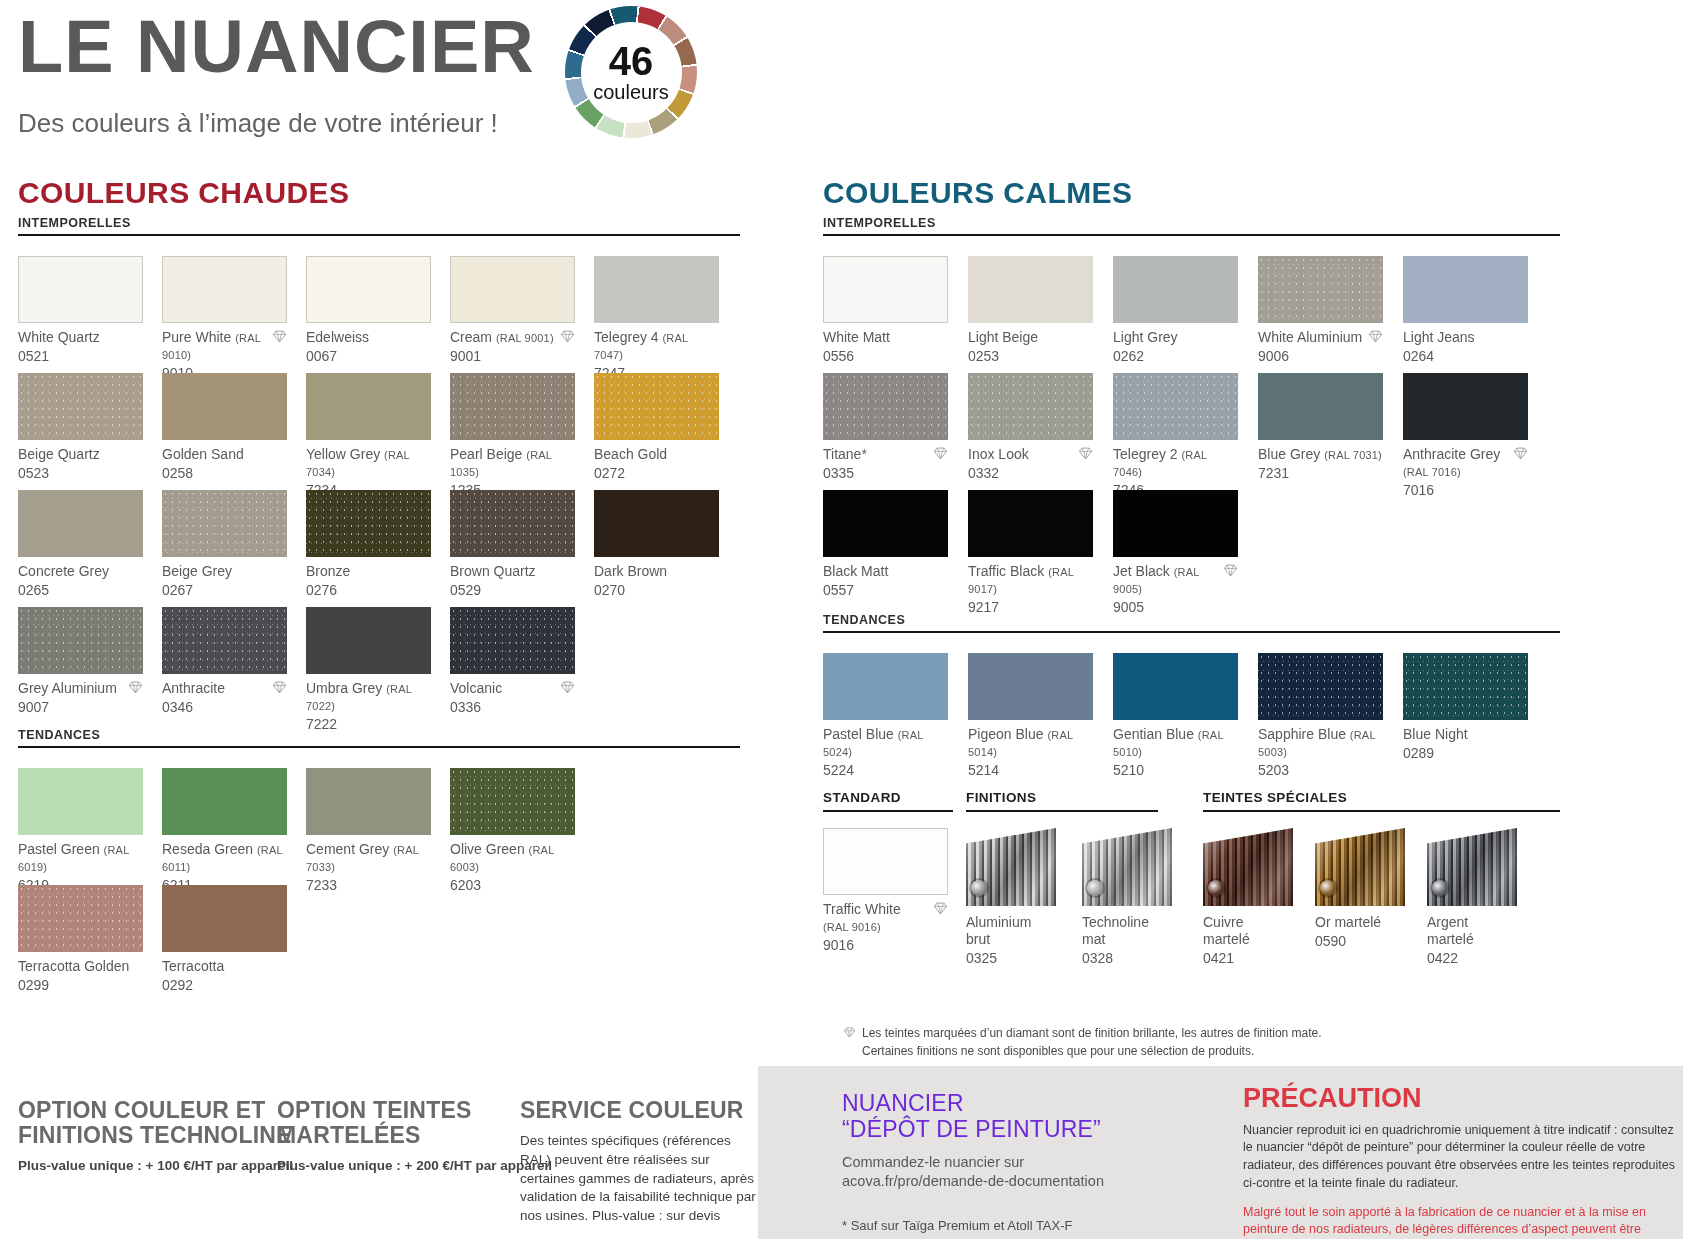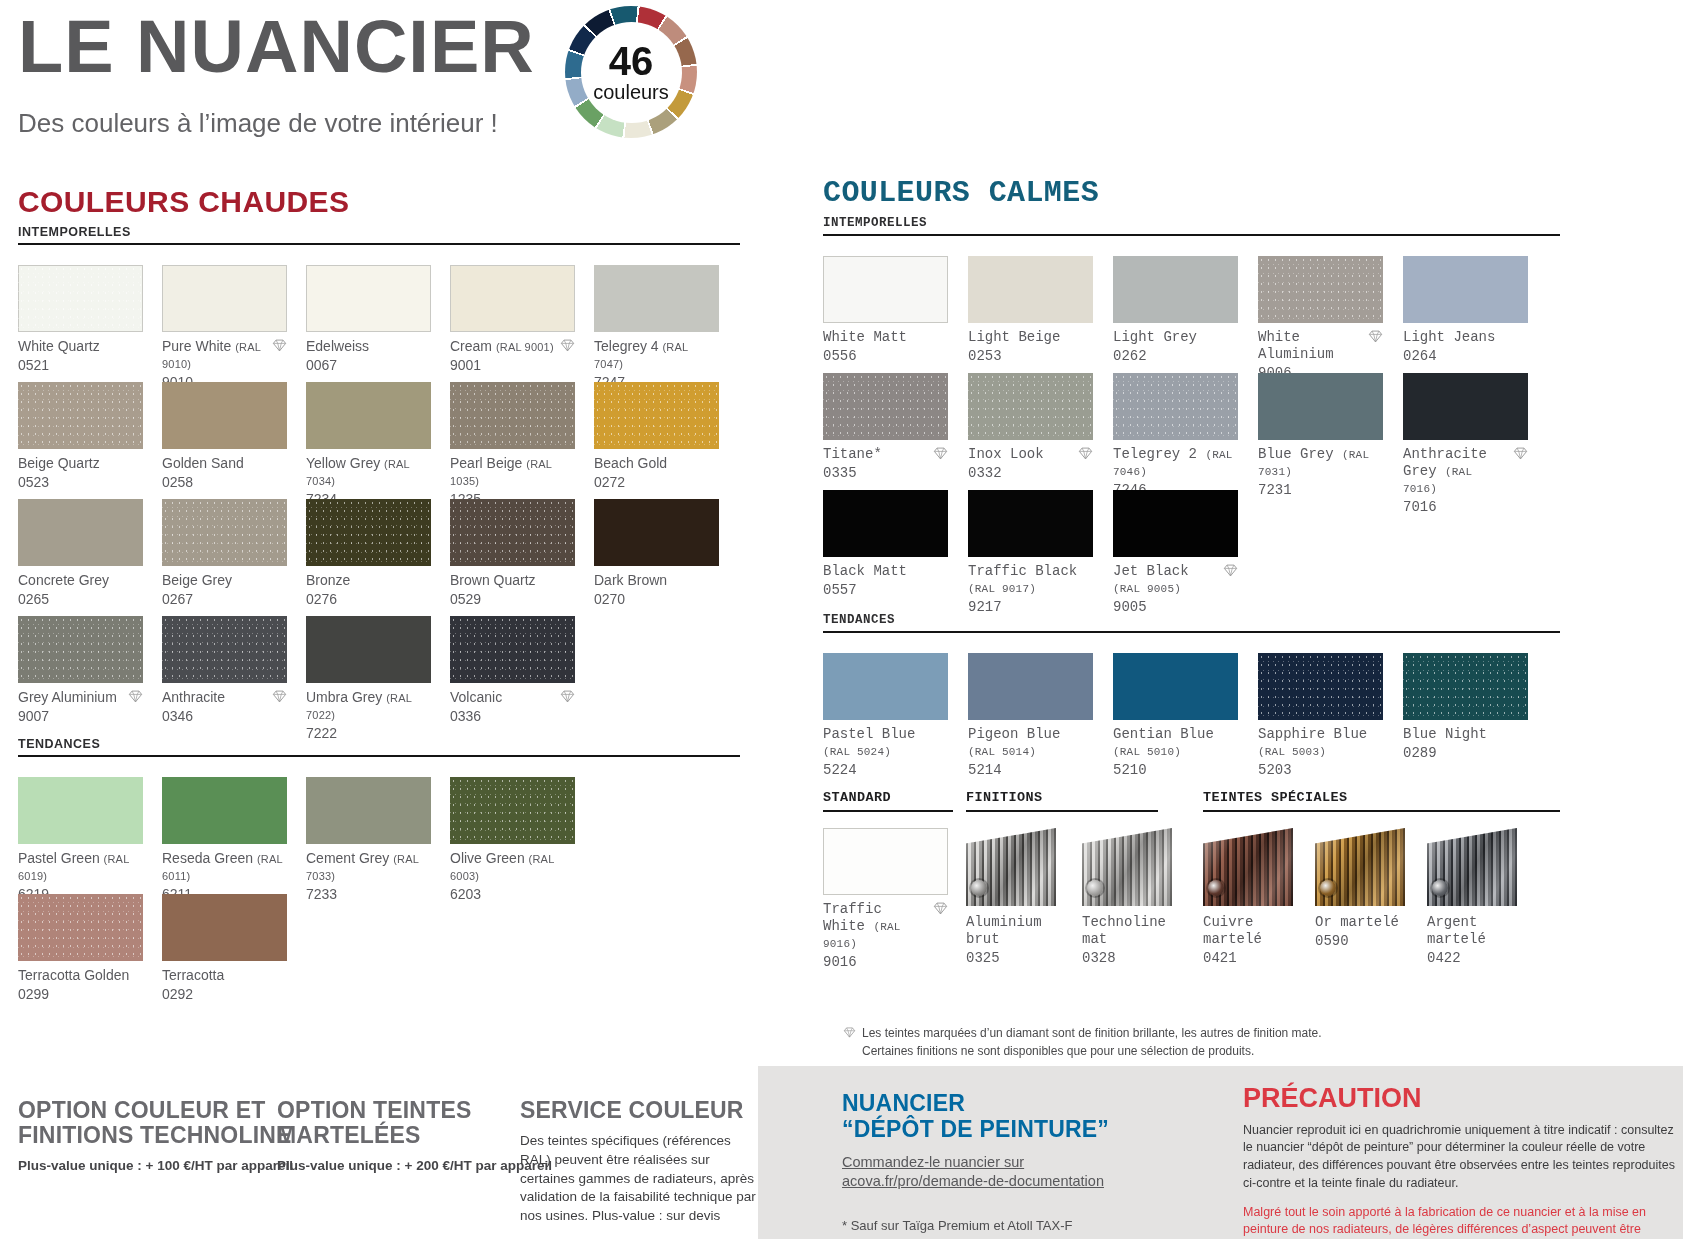--- a/index.html
+++ b/index.html
@@ -13,21 +13,21 @@
   .badge{position:absolute;left:565px;top:6px;width:132px;height:132px;border-radius:50%;
          display:flex;align-items:center;justify-content:center;}
   .badge-inner{width:101px;height:101px;border-radius:50%;background:#fff;display:flex;flex-direction:column;
          align-items:center;justify-content:center;}
   .badge-num{font-size:40px;font-weight:800;color:#141414;line-height:1;}
   .badge-lbl{font-size:20px;color:#141414;margin-top:0px;font-weight:500;}
 
   
   .col{position:absolute;top:176px;}
   #warm-col{left:18px;width:722px;}
-  #calm-col{left:823px;width:737px;font-family:Liberation Mono, monospace;}
+  #calm-col{left:823px;width:737px;}
   .col h2{margin:0 0 6px 0;font-size:30px;font-weight:700;letter-spacing:.4px;line-height:34px;}
   .grp-label{font-size:12.5px;font-weight:700;color:#2E2E30;letter-spacing:.5px;
              border-bottom:2px solid #141414;padding-bottom:4px;margin-bottom:20px;}
   .grp-label.mt-warm{margin-top:12px;}
   .grp-label.mt-calm{margin-top:14px;}
 
   .rowgrid{display:grid;grid-template-columns:repeat(5,125px);gap:0 20px;height:109px;margin-bottom:8px;}
   #warm-col .rowgrid{gap:0 19px;}
   .cell{width:125px;}
   .sw{width:125px;height:67px;position:relative;}
@@ -75,22 +75,22 @@
   .opt{position:absolute;top:1098px;}
   #opt1{left:18px;width:280px;}
   #opt2{left:277px;width:235px;}
   #opt3{left:520px;width:238px;}
   .opt-title{font-size:23px;font-weight:700;color:#6A6A6E;line-height:1.1;letter-spacing:.2px;}
   .opt-text{margin-top:9px;font-size:13.5px;font-weight:600;color:#454548;white-space:nowrap;}
   #opt3 .svc-text{margin-top:9px;font-size:13.5px;color:#3E3E40;line-height:1.38;white-space:normal;}
 
   .grey-panel{position:absolute;left:758px;top:1066px;width:925px;height:173px;background:#E4E3E2;}
   .np{position:absolute;left:84px;top:24px;width:305px;}
-  .np-title{font-size:23px;font-weight:700;color:#0369a1;line-height:1.15;letter-spacing:.2px;}
-  .np-text{margin-top:10px;font-size:14.5px;color:#58585B;line-height:1.35;text-decoration:underline;}
+  .np-title{font-size:23px;font-weight:400;color:#6d28d9;line-height:1.15;letter-spacing:.2px;}
+  .np-text{margin-top:10px;font-size:14.5px;color:#58585B;line-height:1.35;}
   .np-note{margin-top:26px;font-size:13px;color:#4E4E50;}
   .pc{position:absolute;left:485px;top:18px;width:436px;}
   .pc-title{font-size:27px;font-weight:700;line-height:1.1;}
   .pc-text{margin-top:8px;font-size:12.5px;color:#3C3C3E;line-height:1.42;}
   .pc-warn{margin-top:11px;font-size:12.5px;line-height:1.42;}
 </style>
 </head>
 <body>
 
 <div class="page">
@@ -100,21 +100,21 @@
     <div class="sub">Des couleurs à l’image de votre intérieur !</div>
   </div>
   <div class="badge" id="badge-ring" style="background: conic-gradient(from -20deg, rgb(255, 255, 255) 0deg, rgb(255, 255, 255) 1.8deg, rgb(23, 89, 111) 1.8deg, rgb(23, 89, 111) 25.7143deg, rgb(255, 255, 255) 25.7143deg, rgb(255, 255, 255) 27.5143deg, rgb(175, 48, 56) 27.5143deg, rgb(175, 48, 56) 51.4286deg, rgb(255, 255, 255) 51.4286deg, rgb(255, 255, 255) 53.2286deg, rgb(190, 140, 124) 53.2286deg, rgb(190, 140, 124) 77.1429deg, rgb(255, 255, 255) 77.1429deg, rgb(255, 255, 255) 78.9429deg, rgb(150, 104, 77) 78.9429deg, rgb(150, 104, 77) 102.857deg, rgb(255, 255, 255) 102.857deg, rgb(255, 255, 255) 104.657deg, rgb(200, 145, 127) 104.657deg, rgb(200, 145, 127) 128.571deg, rgb(255, 255, 255) 128.571deg, rgb(255, 255, 255) 130.371deg, rgb(195, 154, 59) 130.371deg, rgb(195, 154, 59) 154.286deg, rgb(255, 255, 255) 154.286deg, rgb(255, 255, 255) 156.086deg, rgb(171, 160, 124) 156.086deg, rgb(171, 160, 124) 180deg, rgb(255, 255, 255) 180deg, rgb(255, 255, 255) 181.8deg, rgb(235, 232, 217) 181.8deg, rgb(235, 232, 217) 205.714deg, rgb(255, 255, 255) 205.714deg, rgb(255, 255, 255) 207.514deg, rgb(198, 225, 195) 207.514deg, rgb(198, 225, 195) 231.429deg, rgb(255, 255, 255) 231.429deg, rgb(255, 255, 255) 233.229deg, rgb(106, 161, 100) 233.229deg, rgb(106, 161, 100) 257.143deg, rgb(255, 255, 255) 257.143deg, rgb(255, 255, 255) 258.943deg, rgb(147, 172, 199) 258.943deg, rgb(147, 172, 199) 282.857deg, rgb(255, 255, 255) 282.857deg, rgb(255, 255, 255) 284.657deg, rgb(46, 107, 143) 284.657deg, rgb(46, 107, 143) 308.571deg, rgb(255, 255, 255) 308.571deg, rgb(255, 255, 255) 310.371deg, rgb(17, 41, 75) 310.371deg, rgb(17, 41, 75) 334.286deg, rgb(255, 255, 255) 334.286deg, rgb(255, 255, 255) 336.086deg, rgb(13, 27, 51) 336.086deg, rgb(13, 27, 51) 360deg);">
     <div class="badge-inner">
       <div class="badge-num">46</div>
       <div class="badge-lbl">couleurs</div>
     </div>
   </div>
 
   <div class="col" id="warm-col">
-    <h2 style="color: rgb(165, 30, 45); margin-top: 9px;">COULEURS CHAUDES</h2>
+    <h2 style="color: rgb(165, 30, 45);">COULEURS CHAUDES</h2>
     <div class="grp-label">INTEMPORELLES</div>
     <div>
         <div class="rowgrid">
           <div class="cell">
             <div class="sw bd sp" style="background: rgb(243, 245, 239);"></div>
             <div class="lbl">
               <div class="l1">
                 <span class="nm">White Quartz</span>
               </div>
               <div class="code">0521</div>

